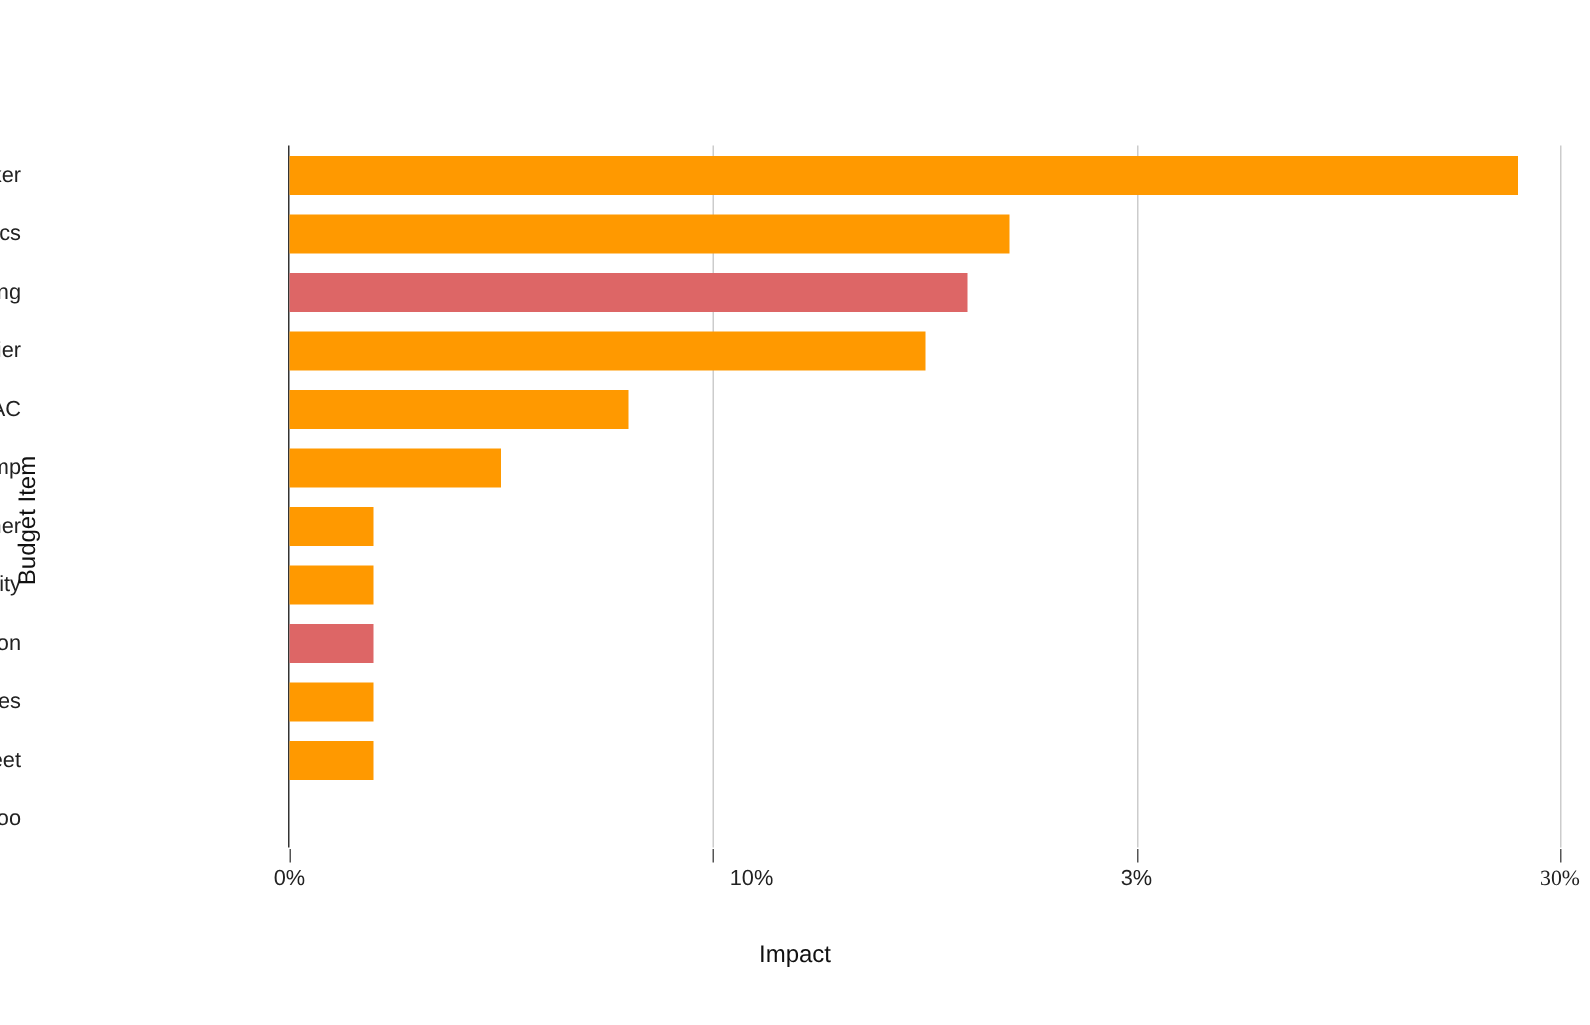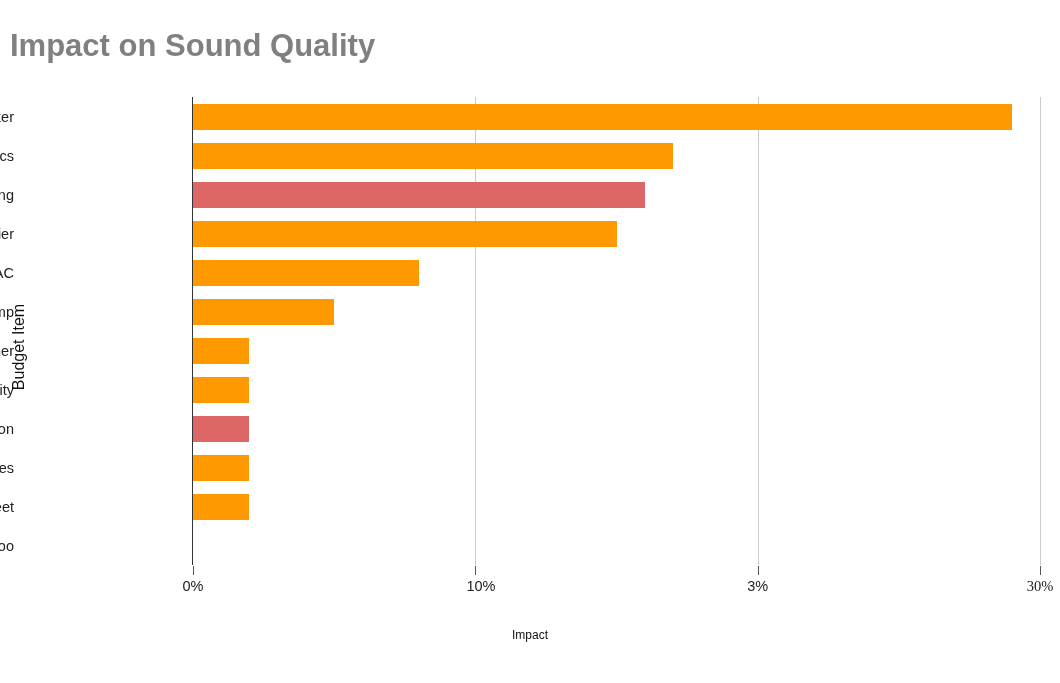--- a/index.html
+++ b/index.html
@@ -94,21 +94,21 @@
     transform: translateX(-50%);
   }
 
   
   .xaxis-title {
     position: absolute;
     top: 628px;
     left: 0;
     width: 1060px;
     text-align: center;
-    font-size: 12px;
+    font-size: 16px;
     color: #111111;
     font-weight: 500;
   }
   .yaxis-title {
     position: absolute;
     left: -131px;
     top: 338px;
     width: 300px;
     text-align: center;
     font-size: 16px;
@@ -116,21 +116,20 @@
     font-weight: 500;
     transform: rotate(-90deg);
     transform-origin: center center;
   }
 </style>
 </head>
 <body>
 
 <div id="chart-root">
 
-  <div class="chart-title">Impact on Sound Quality</div>
 
   <div class="axis-line-y"></div>
 
   <div class="plot-area" id="plot-area">
       <div class="gridline" style="left: 282.333px;"></div>
       <div class="gridline" style="left: 564.667px;"></div>
       <div class="gridline" style="left: 847px;"></div>
       <div class="bar" title="Speaker: 29%" style="left: 0px; width: 818.767px; top: 6.5px; background: rgb(255, 153, 0);"></div>
       <div class="bar" title="Room Acoustics: 17%" style="left: 0px; width: 479.967px; top: 45.5px; background: rgb(255, 153, 0);"></div>
       <div class="bar" title="Sound Mastering: 16%" style="left: 0px; width: 451.733px; top: 84.5px; background: rgb(221, 102, 102);"></div>
@@ -155,21 +154,21 @@
       <div class="ycat" style="top: 381.5px;">Power/Electricity</div>
       <div class="ycat" style="top: 420.5px;">Stream Resolution</div>
       <div class="ycat" style="top: 459.5px;">Cables</div>
       <div class="ycat" style="top: 498.5px;">Absorbers/Feet</div>
       <div class="ycat" style="top: 537.5px;">Vodoo</div>
     </div>
   <div id="xtick-layer">
       <div class="xtick-mark" style="left: 193px;"></div>
       <div class="xtick-label" style="left: 193px;">0%</div>
       <div class="xtick-mark" style="left: 475.333px;"></div>
-      <div class="xtick-label" style="left: 481px; text-align: right;">10%</div>
+      <div class="xtick-label" style="left: 501px; text-align: right;">10%</div>
       <div class="xtick-mark" style="left: 757.667px;"></div>
       <div class="xtick-label" style="left: 757.667px;">3%</div>
       <div class="xtick-mark" style="left: 1040px;"></div>
       <div class="xtick-label" style="left: 1040px; font-family: Liberation Serif, serif;">30%</div>
     </div>
 
   <div class="xaxis-title">Impact</div>
 
   <div class="yaxis-title">Budget Item</div>
 </div>

